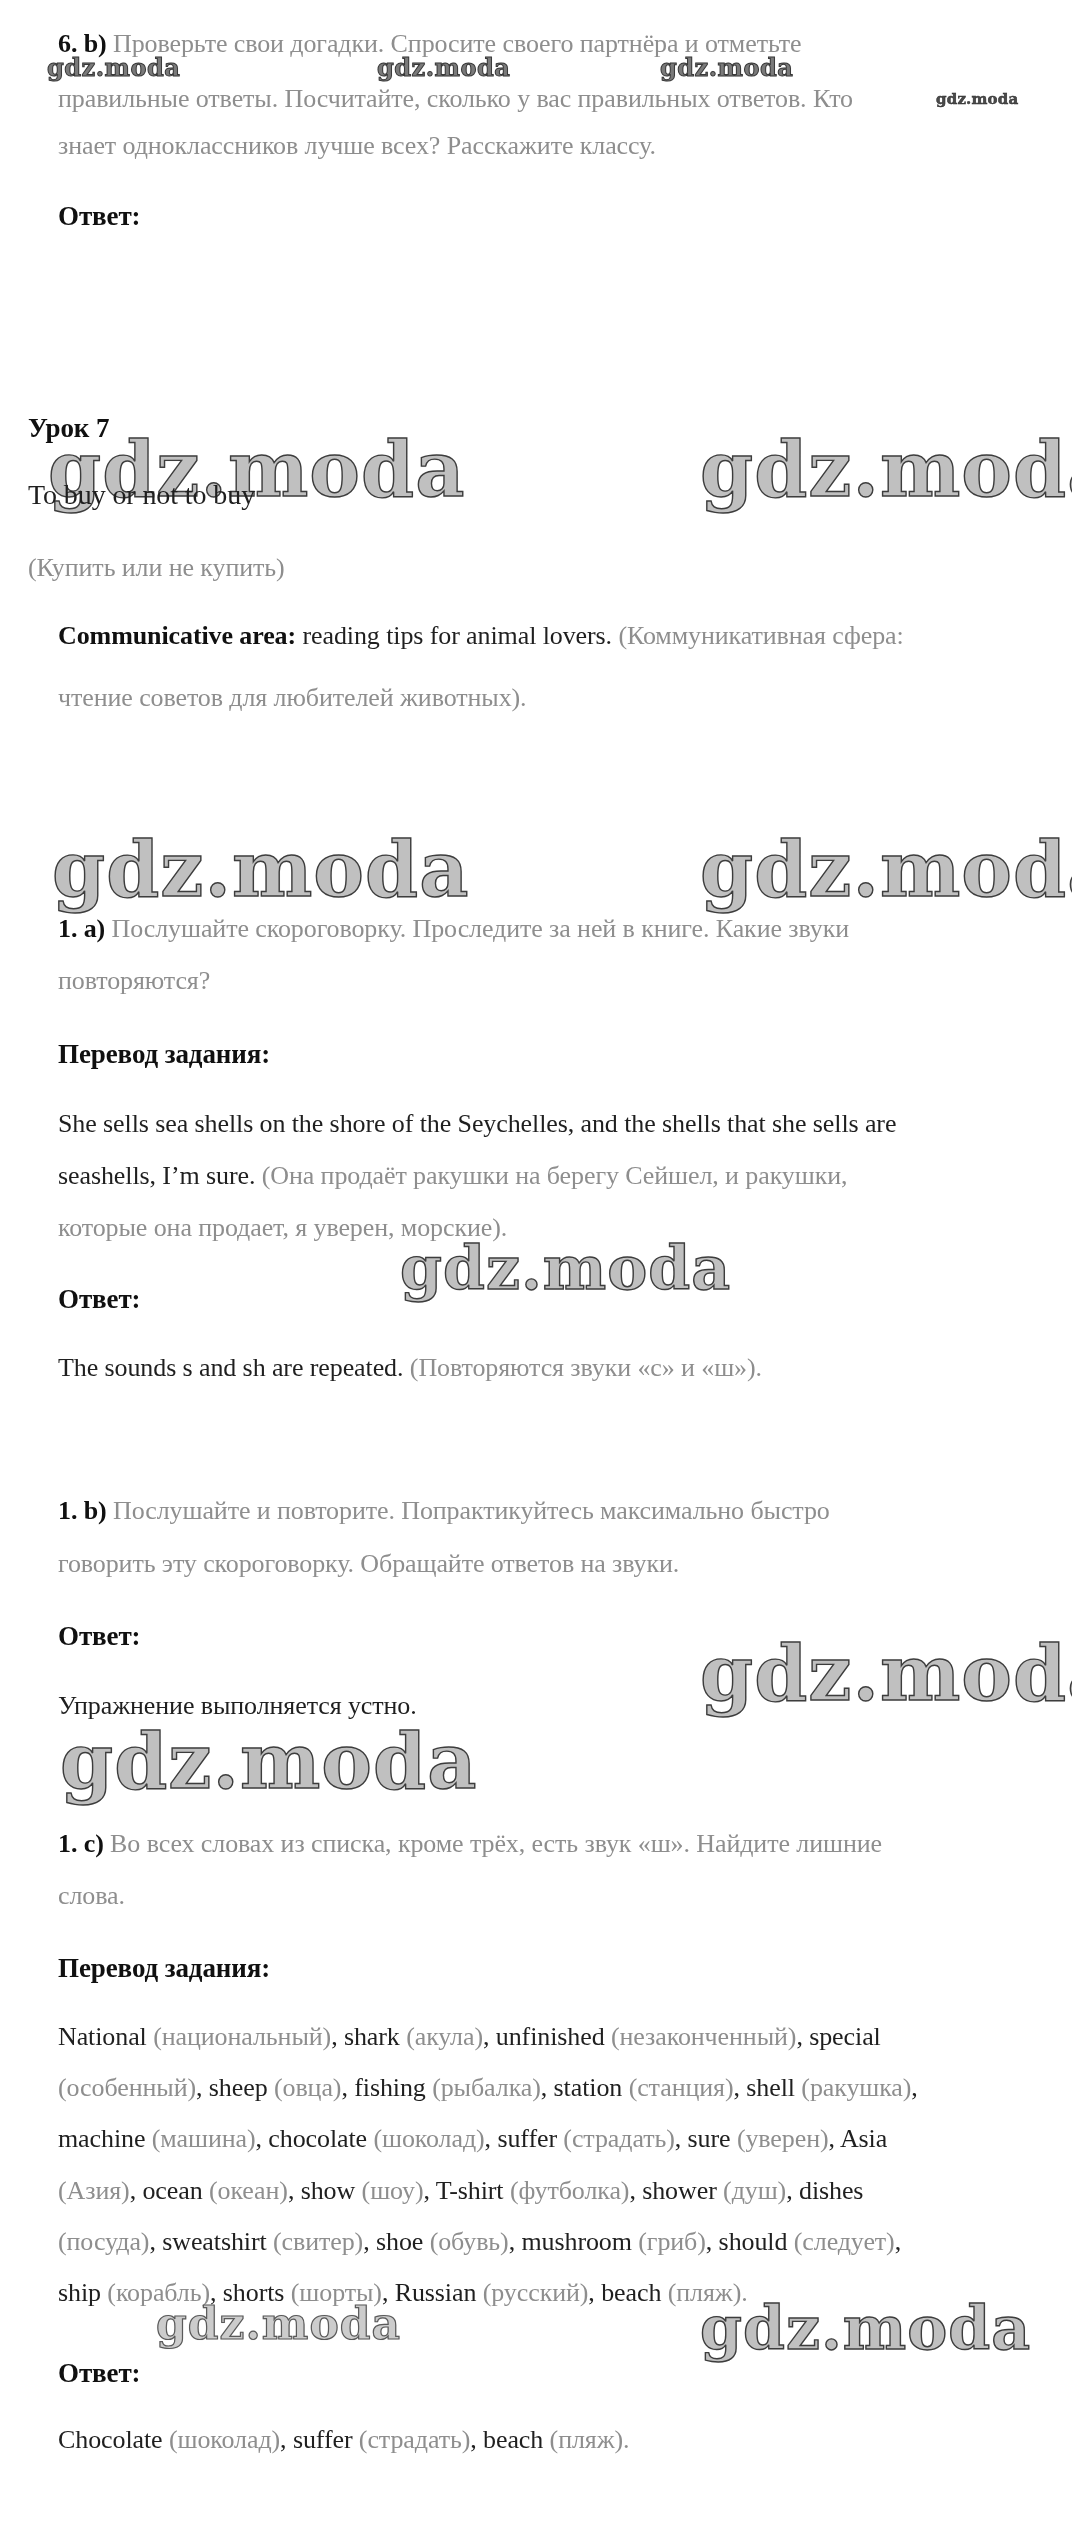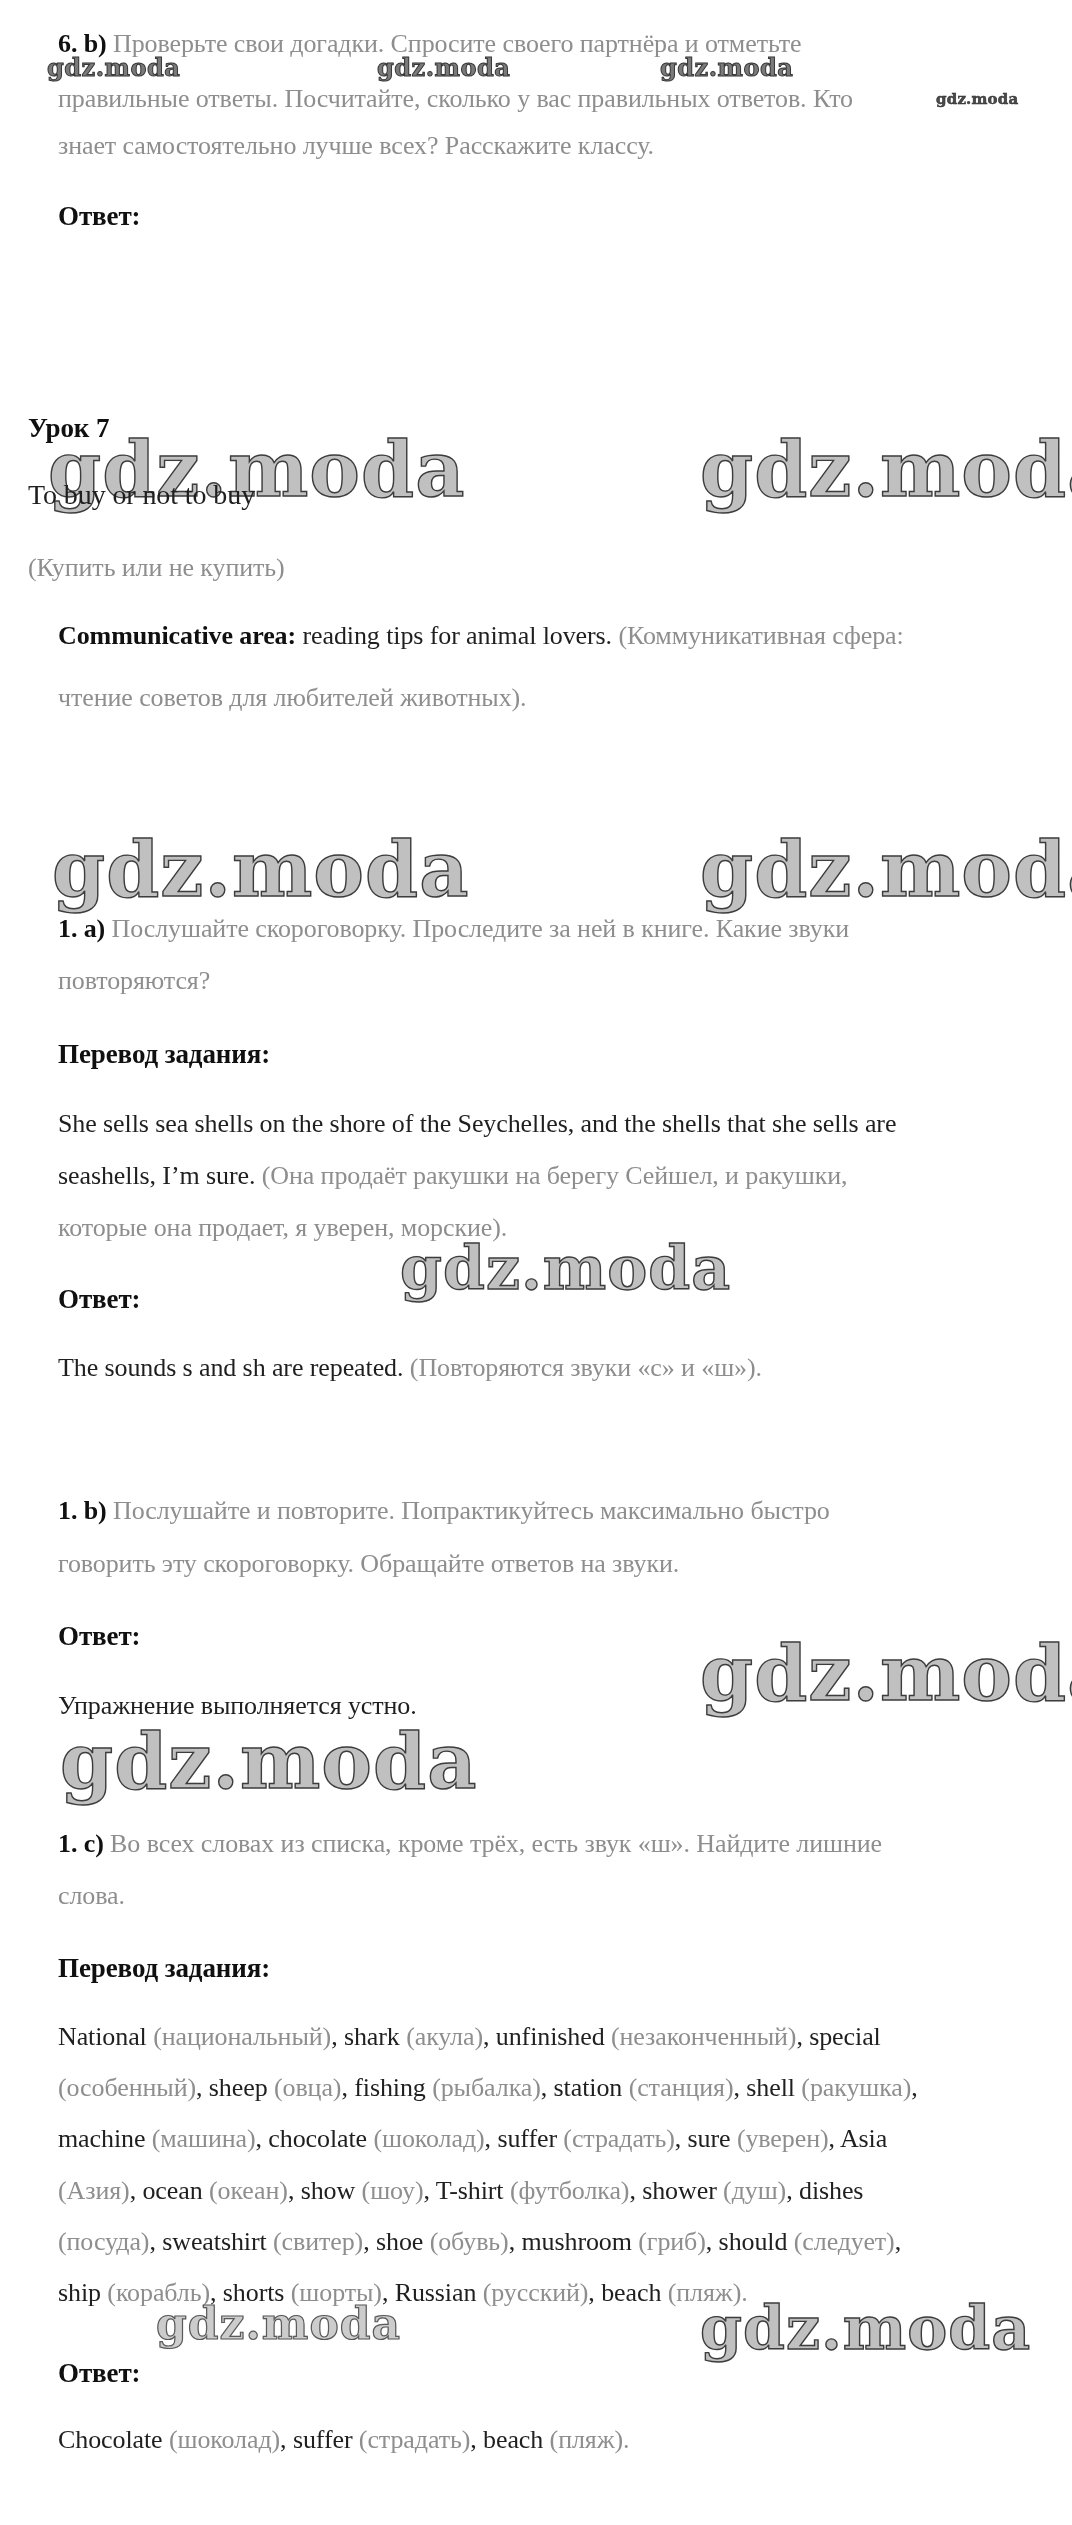--- a/index.html
+++ b/index.html
@@ -81,21 +81,21 @@
 
   <div class="ln" style="top:28px"><span class="seg-bold">6. b)</span><span class="seg-gray"> Проверьте свои догадки. Спросите своего партнёра и отметьте</span></div>
 
   <span class="wm wm-xs" style="left:47px;top:56px">gdz.moda</span>
   <span class="wm wm-xs" style="left:377px;top:56px">gdz.moda</span>
   <span class="wm wm-xs" style="left:660px;top:56px">gdz.moda</span>
 
   <div class="ln gray" style="top:83px">правильные ответы. Посчитайте, сколько у вас правильных ответов. Кто</div>
   <span class="wm wm-sub" style="left:936px;top:92px">gdz.moda</span>
 
-  <div class="ln gray" style="top:130px">знает самостоятельно лучше всех? Расскажите классу.</div>
+  <div class="ln gray" style="top:130px">знает одноклассников лучше всех? Расскажите классу.</div>
 
   <div class="ln lbl" style="top:200px">Ответ:</div>
 
   <div class="ln ctr lbl" style="top:412px">Урок 7</div>
 
   <span class="wm wm-xl" style="left:48px;top:432px">gdz.moda</span>
   <span class="wm wm-xl" style="left:700px;top:432px">gdz.moda</span>
 
   <div class="ln ctr black" style="top:479px;font-size:28px">To buy or not to buy</div>
   <div class="ln ctr gray" style="top:552px">(Купить или не купить)</div>

